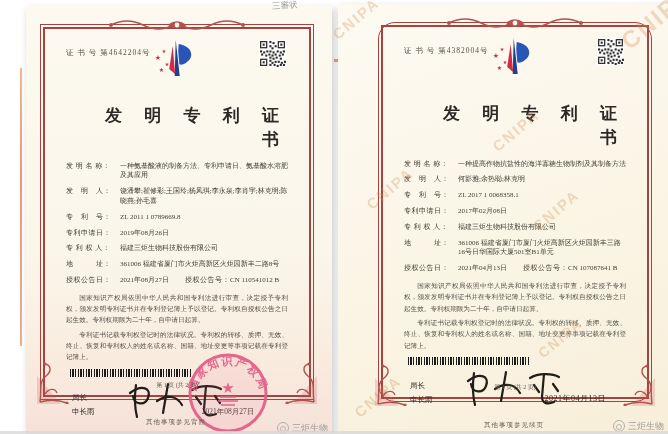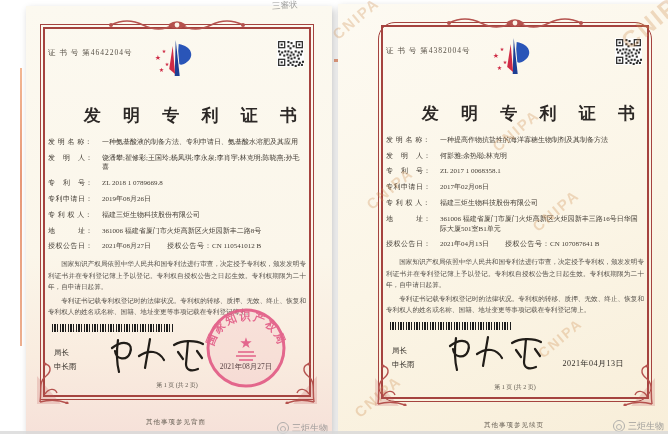--- a/index.html
+++ b/index.html
@@ -7,21 +7,21 @@
        font-family:"Liberation Serif","DejaVu Serif",serif;color:#46403a;}
   .paper{position:absolute;box-shadow:2px 3px 7px rgba(0,0,0,.22);}
   #paper-left{left:26px;top:6px;width:306px;height:428px;
       background:linear-gradient(180deg,#fcf9f0 0%,#fbf6ea 58%,#f9ecdf 82%,#f6e1d9 100%);}
   #paper-right{left:338px;top:4px;width:330px;height:430px;
       background:linear-gradient(160deg,#fdfaf2 0%,#fbf5e6 55%,#f8eed9 100%);}
   .frame{position:absolute;border:1px solid #a5433f;}
   #frame-left{left:14px;top:18px;width:272px;height:374px;}
   #frame-right{left:40px;top:18px;width:272px;height:378px;border-radius:17px;}
   .frame-inner{position:absolute;inset:2px;border:2px solid #a5433f;pointer-events:none;}
-  .content{position:absolute;inset:5px;padding:8px 2px 4px;box-sizing:border-box;font-size:7px;line-height:1.4;}
+  .content{position:absolute;inset:5px;padding:8px 20px 4px;box-sizing:border-box;font-size:7px;line-height:1.4;}
   .head{position:relative;height:62px;}
   .cert-no{position:absolute;left:0;top:10px;font-size:7.5px;letter-spacing:1px;color:#575046;}
   .logo{position:absolute;left:50%;top:0;transform:translateX(-55%);}
   .qr{position:absolute;right:2px;top:2px;width:27px;height:27px;}
   .title{text-align:right;font-size:17px;font-weight:bold;letter-spacing:9px;text-indent:9px;color:#2c2826;margin:4px 0 10px;}
   .field{display:flex;margin-bottom:6px;color:#433d35;}
   .field .lbl{flex:0 0 54px;letter-spacing:.5px;color:#3e3830;}
   .field .val{flex:1;}
   .grant-row .val{flex:0 0 auto;margin-right:16px;}
   .grant-row .lbl2{letter-spacing:.5px;margin-right:0;color:#3e3830;}
@@ -179,21 +179,21 @@
       <div class="field">
         <span class="lbl">发 明 名 称：</span>
         <span class="val">一种氨基酸液的制备方法、专利申请日、氨基酸水溶肥及其应用</span>
       </div>
       <div class="field">
         <span class="lbl">发　明　人：</span>
         <span class="val">饶潘攀;翟修彩;王国玲;杨凤琪;李永泉;李肖宇;林克明;陈晓燕;孙毛喜</span>
       </div>
       <div class="field">
         <span class="lbl">专　利　号：</span>
-        <span class="val">ZL 2018 1 0789669.8</span>
+        <span class="val">ZL 2011 1 0789669.8</span>
       </div>
       <div class="field">
         <span class="lbl">专利申请日：</span>
         <span class="val">2019年08月26日</span>
       </div>
       <div class="field">
         <span class="lbl">专 利 权 人：</span>
         <span class="val">福建三炬生物科技股份有限公司</span>
       </div>
       <div class="field">

